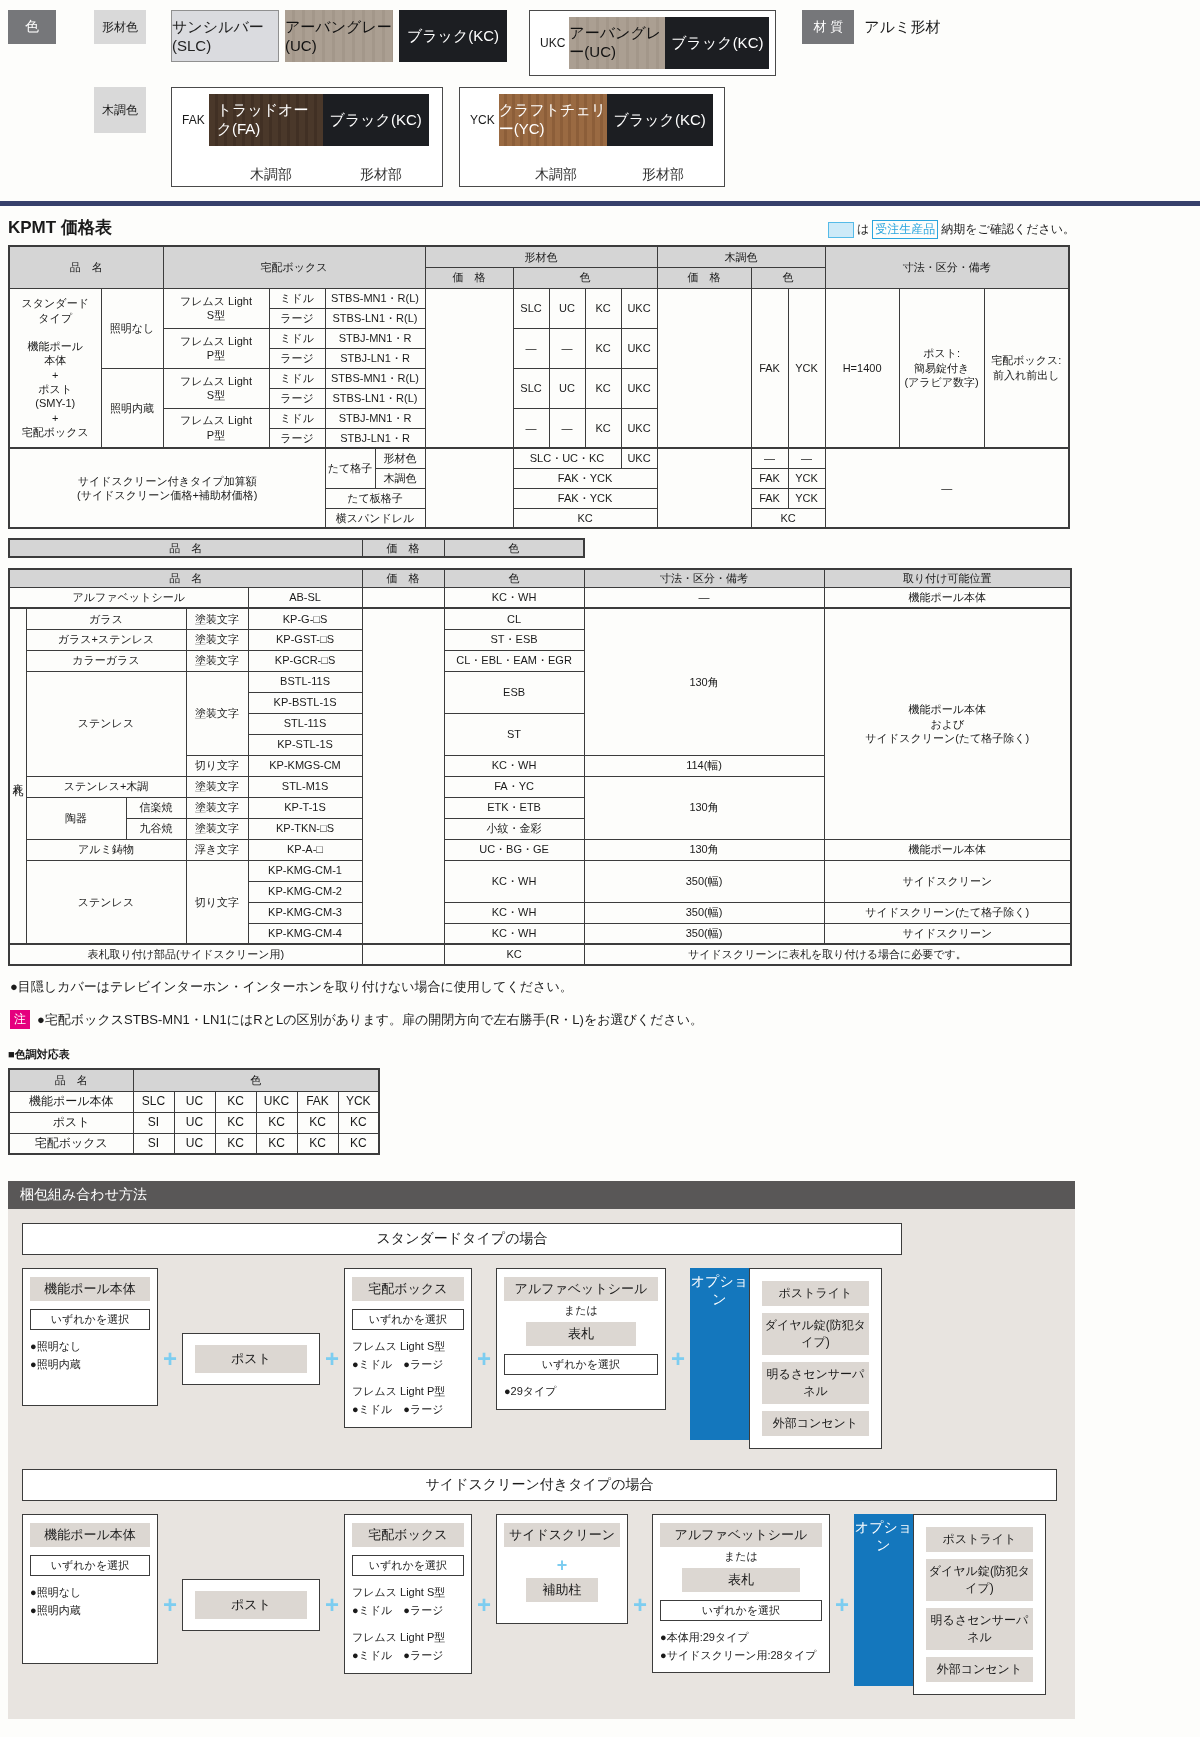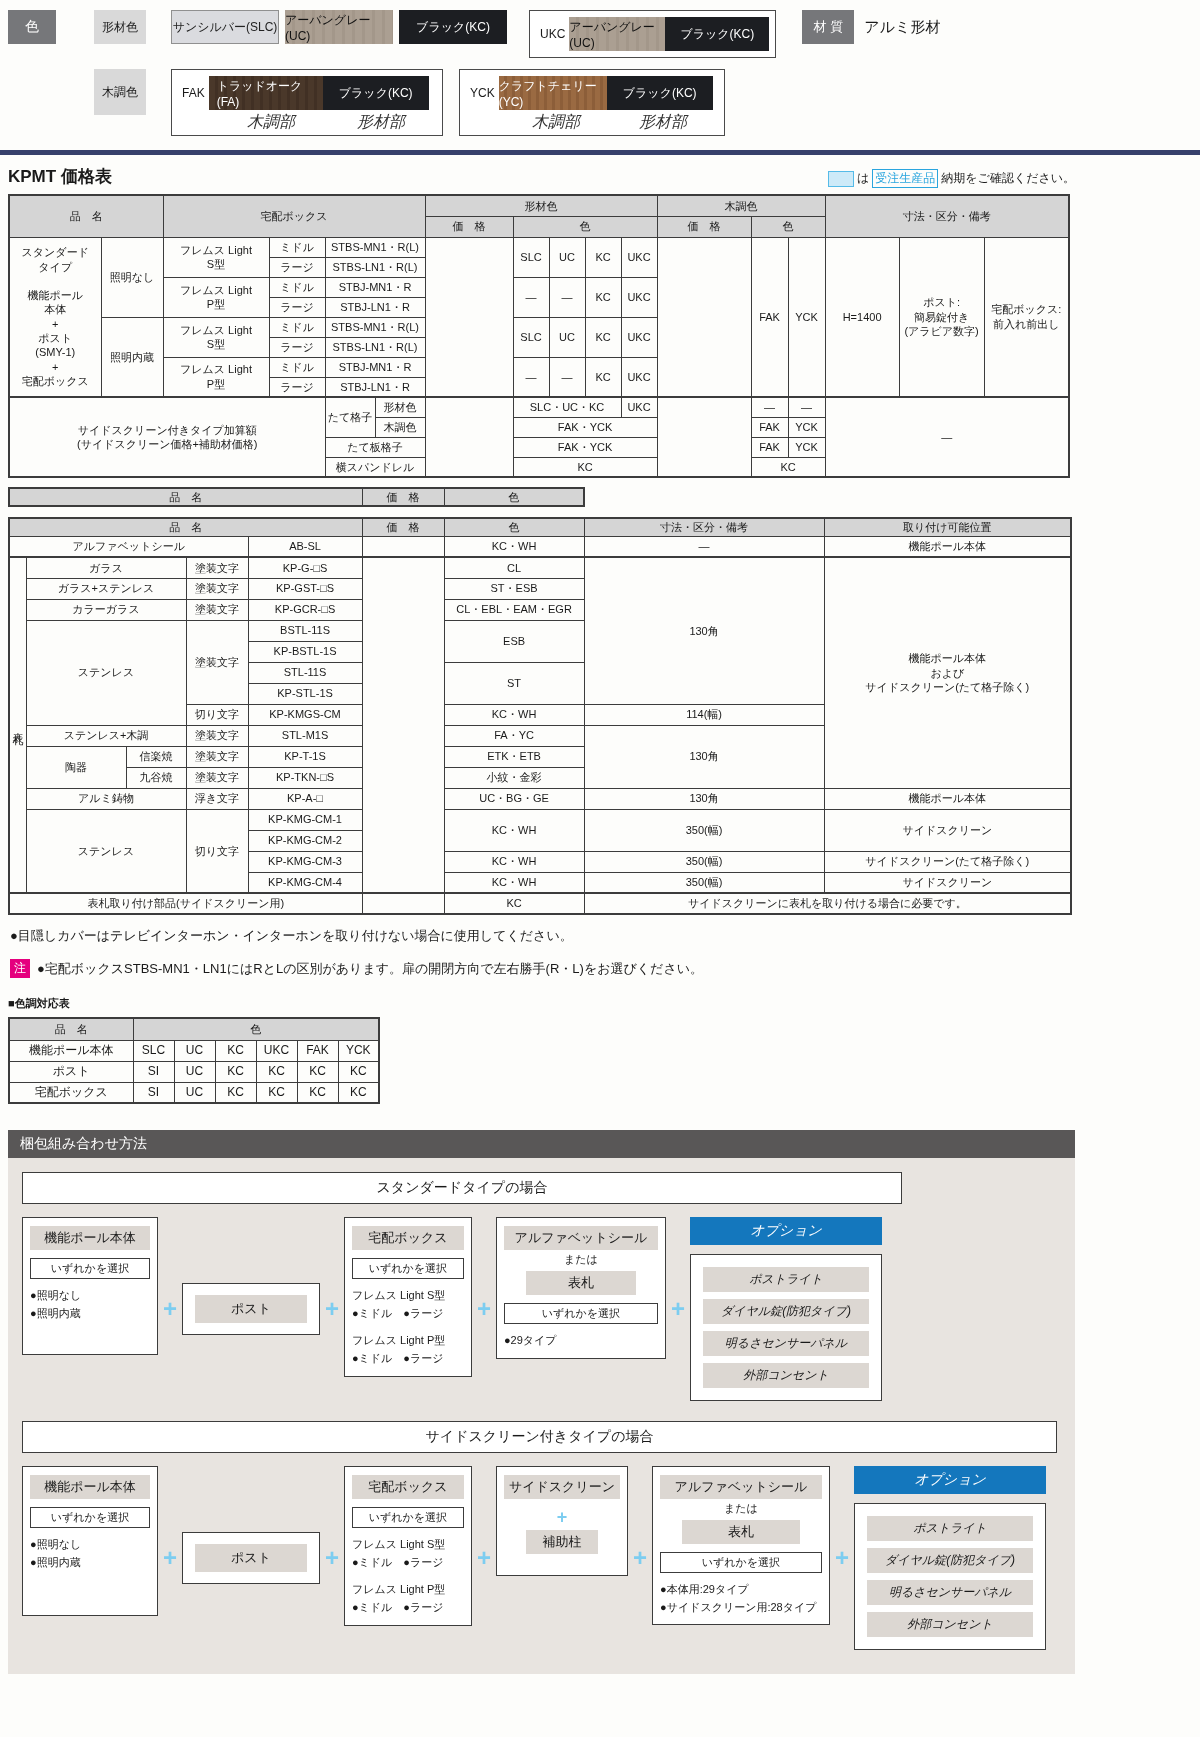--- a/index.html
+++ b/index.html
@@ -9,34 +9,34 @@
     font-family: "Liberation Sans", "DejaVu Sans", sans-serif;
   }
   .content { padding: 10px 0 0 8px; width: 1075px; }
 
   
   .legend-row { display: flex; align-items: flex-start; margin-bottom: 11px; }
   .lg-dark { background: #76777a; color: #fff; width: 48px; height: 34px;
     display: flex; align-items: center; justify-content: center; font-size: 14px; }
   .lg-light { background: #d9d9d9; width: 52px; height: 34px;
     display: flex; align-items: center; justify-content: center; font-size: 12px; }
-  .swatch { height: 34px; display: flex; align-items: center; justify-content: center; font-size: 12px; }
+  .swatch { height: 52px; display: flex; align-items: center; justify-content: center; font-size: 15px; }
   .sw-slc { width: 108px; background: #dadbdf; border: 1px solid #909090; color: #222; }
   .sw-uc  { width: 108px; background: repeating-linear-gradient(90deg,#ab9f92 0 7px,#a3978a 7px 10px); color: #111; }
   .sw-kc  { width: 108px; background: #1c1e22; color: #fff; }
   .sw-uc2 { width: 96px; background: repeating-linear-gradient(90deg,#ab9f92 0 7px,#a3978a 7px 10px); color: #111; }
   .sw-kc2 { width: 104px; background: #1c1e22; color: #fff; }
   .grp-box { border: 1px solid #4a4a4a; background: #fff; display: flex; align-items: center; padding: 6px; }
   .grp-label { font-size: 12px; padding: 0 4px; }
   .wood-box { border: 1px solid #4a4a4a; background: #fff; padding: 6px 8px 2px 6px; }
   .wood-top { display: flex; align-items: center; }
   .sw-fa { width: 114px; background: repeating-linear-gradient(90deg,#4a382a 0 6px,#413024 6px 9px); color: #fff; padding-left: 8px; }
   .sw-yc { width: 108px; background: repeating-linear-gradient(90deg,#9a6a42 0 5px,#8c5e39 5px 8px); color: #fff; }
   .sw-kc3 { width: 106px; background: #1c1e22; color: #fff; }
-  .wood-caps { display: flex; font-size: 16px; color: #333; margin-top: 2px; font-style: italic; }
+  .wood-caps { display: flex; font-size: 14px; color: #333; margin-top: 20px; }
   .mat-row { display: flex; align-items: center; margin-left: 26px; }
   .mat-label { background: #76777a; color: #fff; width: 52px; height: 34px;
     display: flex; align-items: center; justify-content: center; font-size: 13px; margin-right: 10px; }
   .mat-value { font-size: 15px; }
 
   
   .navy-rule { height: 5px; background: #37406b; margin: 14px 0 10px 0; width: 1200px; margin-left: -8px; }
 
   
   .title-row { display: flex; justify-content: space-between; align-items: flex-end; margin-bottom: 6px; }
@@ -80,21 +80,21 @@
   .box-title { background: #dcd7d2; text-align: center; font-size: 13px; padding: 3px 1px; margin-bottom: 8px; }
   .box-select { border: 1px solid #3c3c3c; background: #fff; text-align: center;
     font-size: 11px; padding: 2px 0; margin-bottom: 8px; }
   .bullet { font-size: 11px; line-height: 1.6; text-align: left; }
   .plus { color: #7dcdf0; font-size: 24px; font-weight: bold; align-self: center; padding: 0 5px; }
   .plus-sm { color: #7dcdf0; font-size: 18px; font-weight: bold; text-align: center; margin: 2px 0; }
   .post-outer { background: #fff; border: 1px solid #3c3c3c; padding: 11px 12px; align-self: center; }
   .post-inner { background: #dcd7d2; padding: 5px 36px; font-size: 13px; text-align: center; }
   .or-text { font-size: 11px; text-align: center; margin: 2px 0 4px 0; }
   .sub-title { background: #dcd7d2; text-align: center; font-size: 13px; padding: 3px 1px; margin: 0 22px 8px 22px; }
-  .opt-col { display: flex; flex-direction: column; font-style: italic; }
+  .opt-col { display: flex; flex-direction: row; }
   .opt-header { background: #1477bd; color: #fff; text-align: center; font-size: 14px; padding: 5px 0; margin-bottom: 9px; }
   .opt-body { background: #fff; border: 1px solid #3c3c3c; padding: 5px 8px; }
   .opt-item { background: #dcd7d2; text-align: center; font-size: 12px; padding: 4px 1px; margin: 7px 4px; }
   .gap { height: 10px; }
 </style>
 </head>
 <body>
 
 <div class="content">
 

